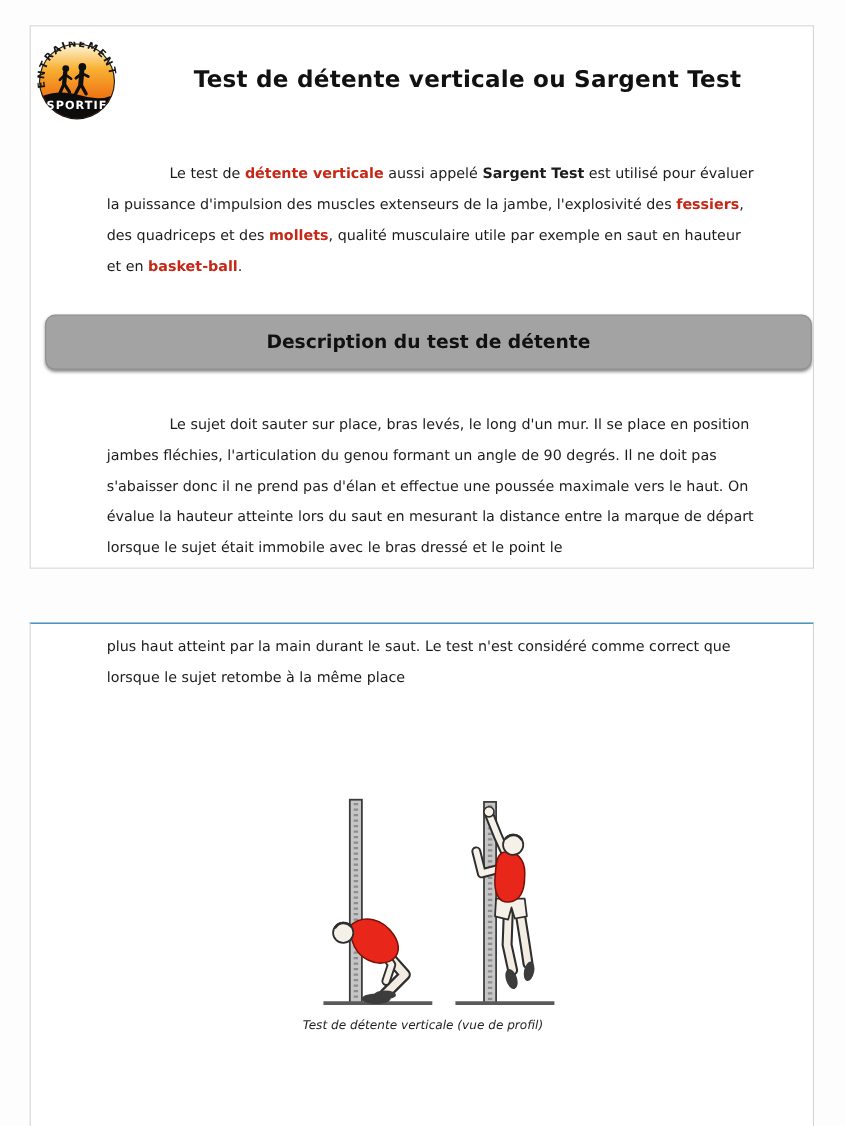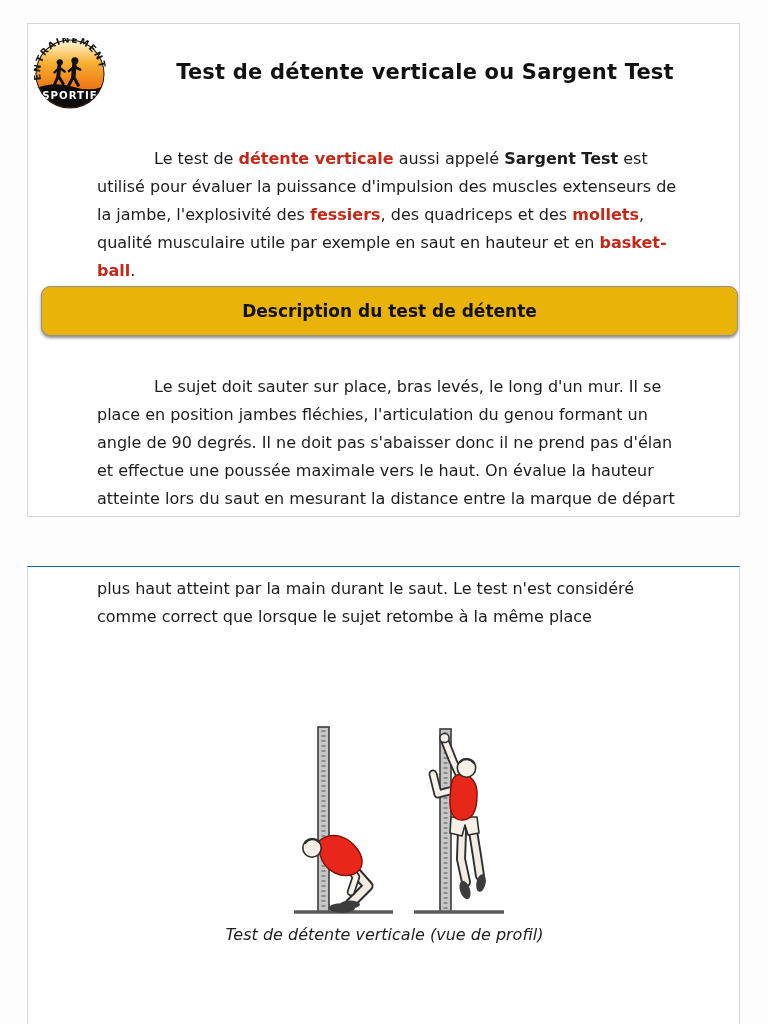--- a/index.html
+++ b/index.html
@@ -20,43 +20,43 @@
     position:absolute;left:90px;top:36px;width:614px;text-align:center;
     font-size:21px;font-weight:bold;color:#111;letter-spacing:0.2px;
   }
   .author-line{
     position:absolute;left:90px;top:93px;width:614px;text-align:center;
     font-style:italic;font-size:11.5px;color:#222;
   }
   .author-name{color:var(--accent-red,#c62817);font-weight:bold;}
   .para{
     position:absolute;left:69px;width:592px;
-    font-size:16px;line-height:28px;text-align:left;
+    font-size:13px;line-height:28px;text-align:left;
   }
   .indent{text-indent:57px;}
   #intro-paragraph{top:121px;}
   #body-paragraph{top:349px;}
   #continuation-paragraph{top:8px;}
   #remark-paragraph{top:70px;}
   .s-normal{}
   .s-bold{font-weight:bold;}
   .s-red{font-weight:bold;color:var(--accent-red,#c62817);}
   .section-box{
     position:absolute;left:13px;top:262px;width:697px;height:50px;
-    background:#eab308;border:1px solid #8f8f8f;border-radius:9px;
+    background:#a3a3a3;border:1px solid #8f8f8f;border-radius:9px;
     box-shadow:0 2px 3px rgba(0,0,0,0.45);
     box-sizing:border-box;text-align:center;
   }
   .section-box-title{
     margin-top:14px;font-size:17px;font-weight:bold;color:#111;
   }
   .figure-wrap{position:absolute;left:253px;top:152px;width:230px;height:205px;}
   .figure-caption{
     position:absolute;left:0;top:358px;width:713px;text-align:center;
-    font-style:italic;font-size:16px;color:#1e1e1e;
+    font-style:italic;font-size:11px;color:#1e1e1e;
   }
 </style>
 </head>
 <body>
 
 <div class="page" id="page-1">
 
   <div class="logo-wrap">
     <svg viewBox="0 0 74 74" width="72" height="72">
       <defs>

